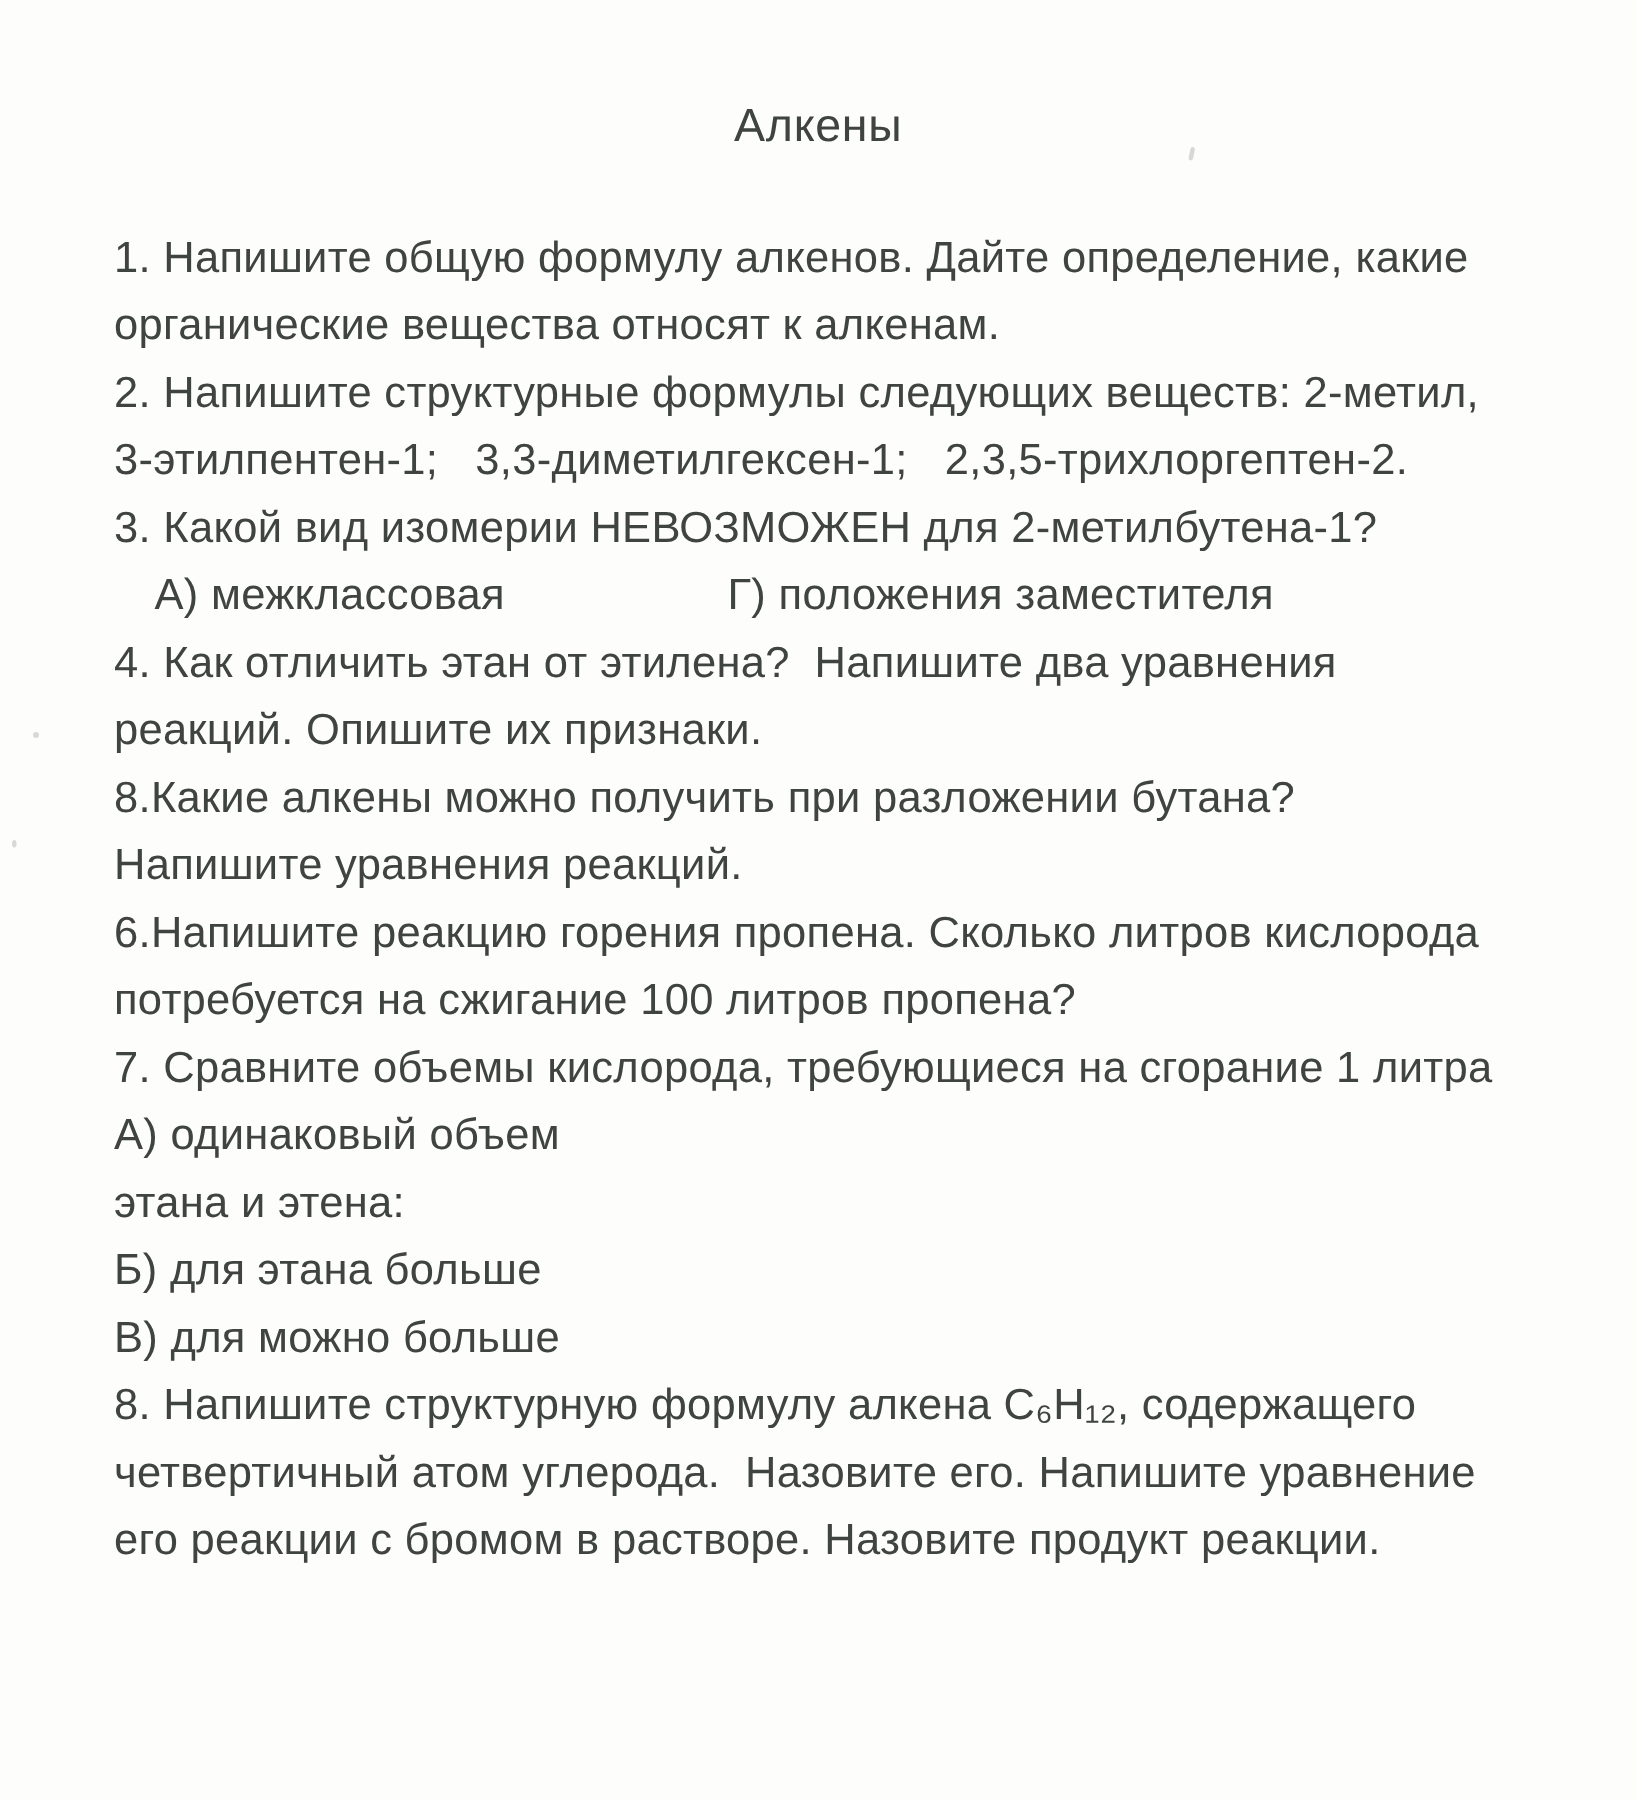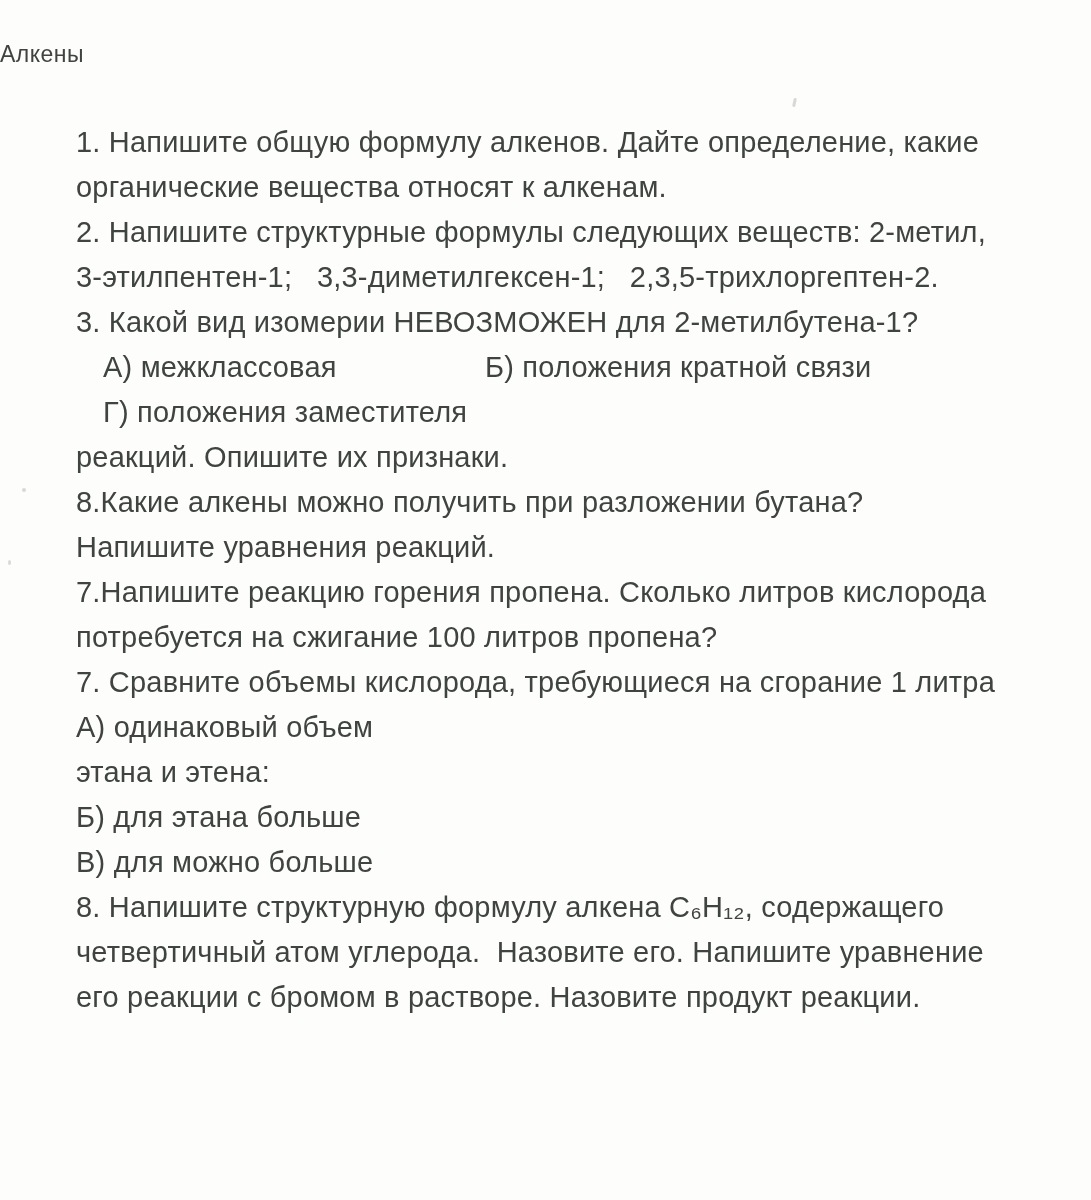--- a/index.html
+++ b/index.html
@@ -9,22 +9,23 @@
   .page {
     position: relative;
     width: 1091px;
     height: 1200px;
     background: #fdfdfb;
     font-family: "Liberation Sans", "DejaVu Sans", sans-serif;
     color: #3f4440;
     overflow: hidden;
   }
   .doc-title {
-    padding-top: 34px;
-    font-size: 23px;
+    padding-top: 64px;
+    text-align: center;
+    font-size: 31px;
     line-height: 40px;
     font-weight: 400;
     letter-spacing: 0.5px;
   }
   .content {
     margin-top: 46px;
     padding-left: 76px;
     padding-right: 75px;
   }
   .line {
@@ -67,36 +68,36 @@
 
     <div>
       <div class="line">2. Напишите структурные формулы следующих веществ: 2-метил,</div>
       <div class="line">3-этилпентен-1;   3,3-диметилгексен-1;   2,3,5-трихлоргептен-2.</div>
     </div>
 
     <div>
       <div class="line">3. Какой вид изомерии НЕВОЗМОЖЕН для 2-метилбутена-1?</div>
       <div class="options-grid">
         <div class="line">А) межклассовая</div>
-        <div class="line">Б) положения кратной связи</div>
         <div class="line">Г) положения заместителя</div>
       </div>
     </div>
 
     <div>
+      <div class="line">4. Как отличить этан от этилена?  Напишите два уравнения</div>
       <div class="line">реакций. Опишите их признаки.</div>
     </div>
 
     <div>
       <div class="line">8.Какие алкены можно получить при разложении бутана?</div>
       <div class="line">Напишите уравнения реакций.</div>
     </div>
 
     <div>
-      <div class="line">7.Напишите реакцию горения пропена. Сколько литров кислорода</div>
+      <div class="line">6.Напишите реакцию горения пропена. Сколько литров кислорода</div>
       <div class="line">потребуется на сжигание 100 литров пропена?</div>
     </div>
 
     <div>
       <div class="line">7. Сравните объемы кислорода, требующиеся на сгорание 1 литра</div>
       <div class="line">А) одинаковый объем</div>
       <div class="line">этана и этена:</div>
       <div class="line">Б) для этана больше</div>
       <div class="line">В) для можно больше</div>
     </div>

